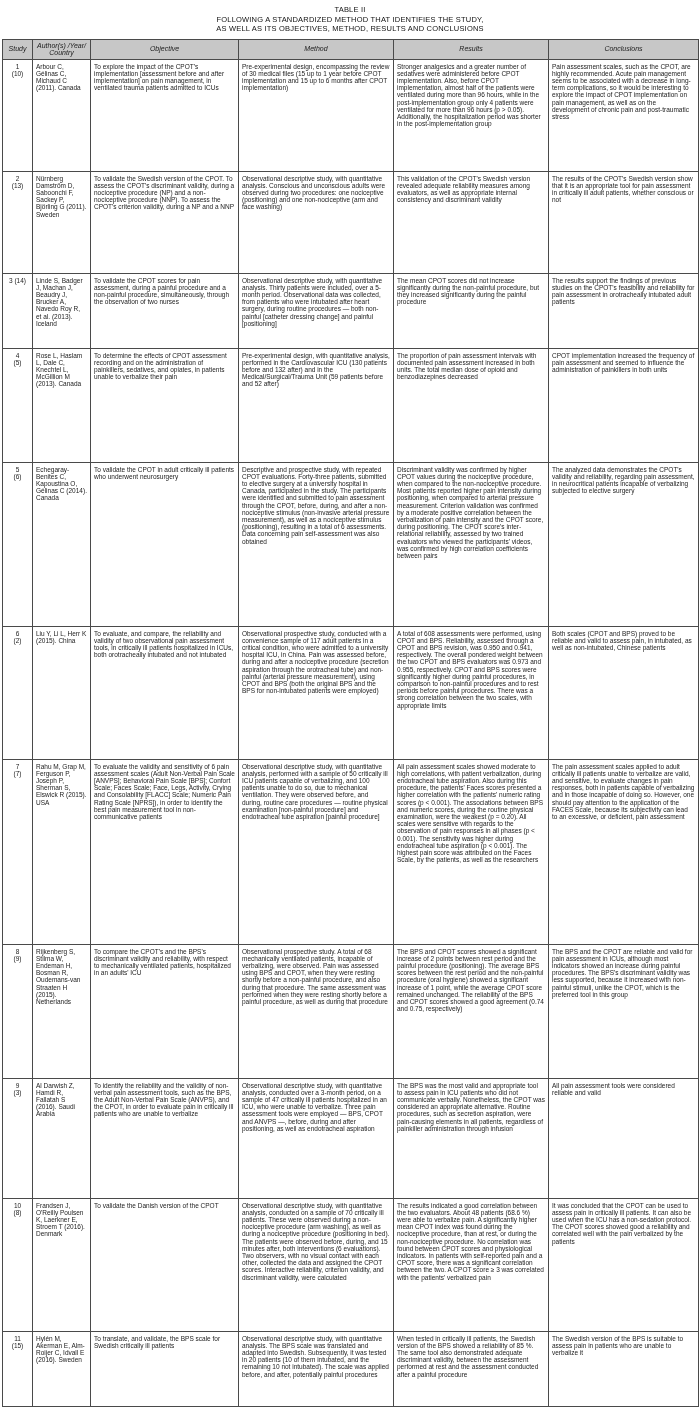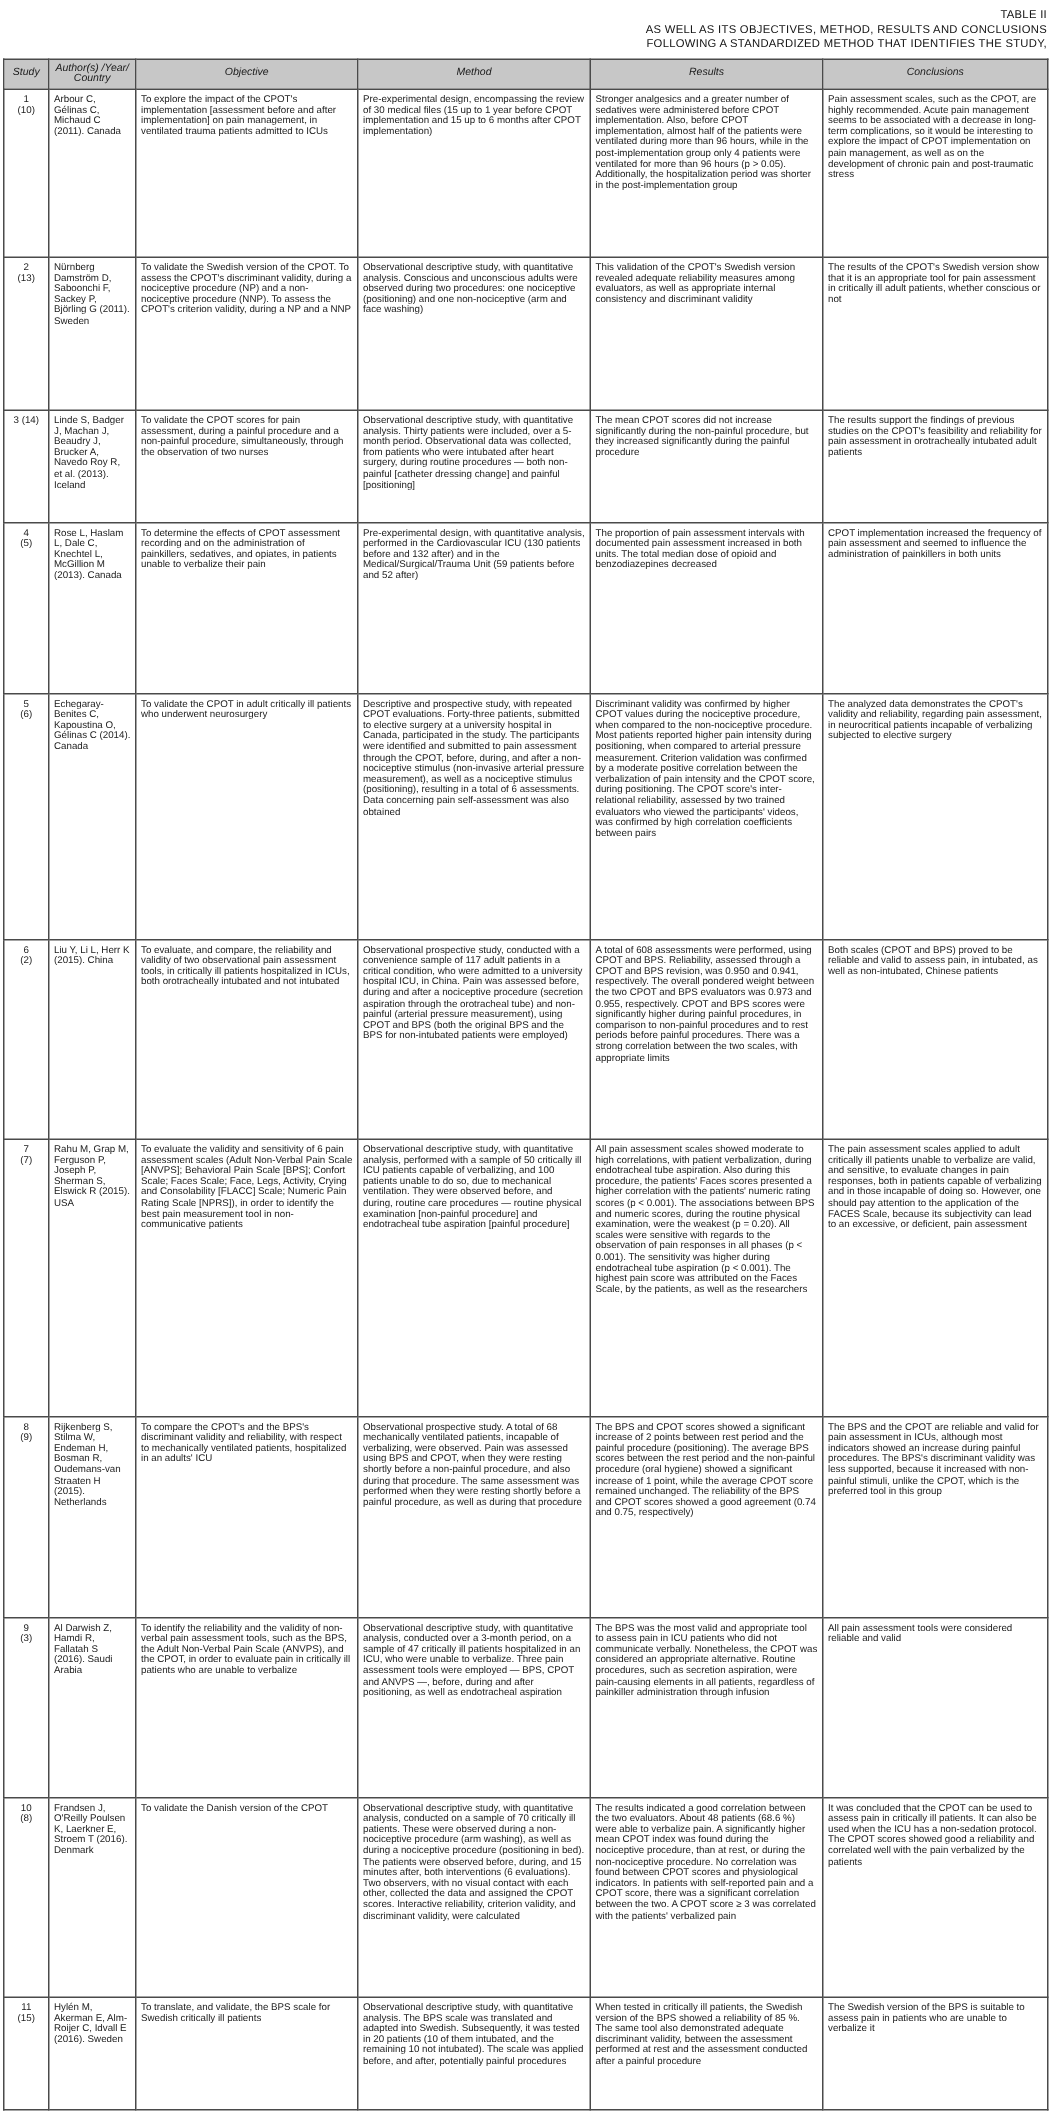--- a/index.html
+++ b/index.html
@@ -5,21 +5,21 @@
   * { margin:0; padding:0; box-sizing:border-box; }
   html, body { background:#ffffff; }
   body {
     width:700px;
     font-family:"Liberation Sans", sans-serif;
     color:#1b1b1b;
     -webkit-font-smoothing:antialiased;
   }
   .page { padding:5px 2px 2px 2px; }
   .table-title {
-    text-align:right;
+    text-align:center;
     font-size:7.5px;
     line-height:9.5px;
     letter-spacing:0.2px;
     margin-bottom:5px;
     color:#111;
   }
   table.studies {
     width:696px;
     border-collapse:collapse;
     table-layout:fixed;
@@ -60,22 +60,22 @@
   tbody tr:nth-child(10) { height:133px; }
   tbody tr:nth-child(11) { height:75px;  }
 </style>
 </head>
 <body>
 
 <div class="page" data-name="document-page">
 
   <div class="table-title" data-name="table-title">
     <div data-name="table-title-line-1">TABLE II</div>
+    <div data-name="table-title-line-3">FOLLOWING A STANDARDIZED METHOD THAT IDENTIFIES THE STUDY,</div>
     <div data-name="table-title-line-4">AS WELL AS ITS OBJECTIVES, METHOD, RESULTS AND CONCLUSIONS</div>
-    <div data-name="table-title-line-3">FOLLOWING A STANDARDIZED METHOD THAT IDENTIFIES THE STUDY,</div>
   </div>
 
   <table class="studies" data-name="studies-table">
     <colgroup data-name="column-widths">
         <col style="width: 30px;">
         <col style="width: 58px;">
         <col style="width: 148px;">
         <col style="width: 155px;">
         <col style="width: 155px;">
         <col style="width: 150px;">

